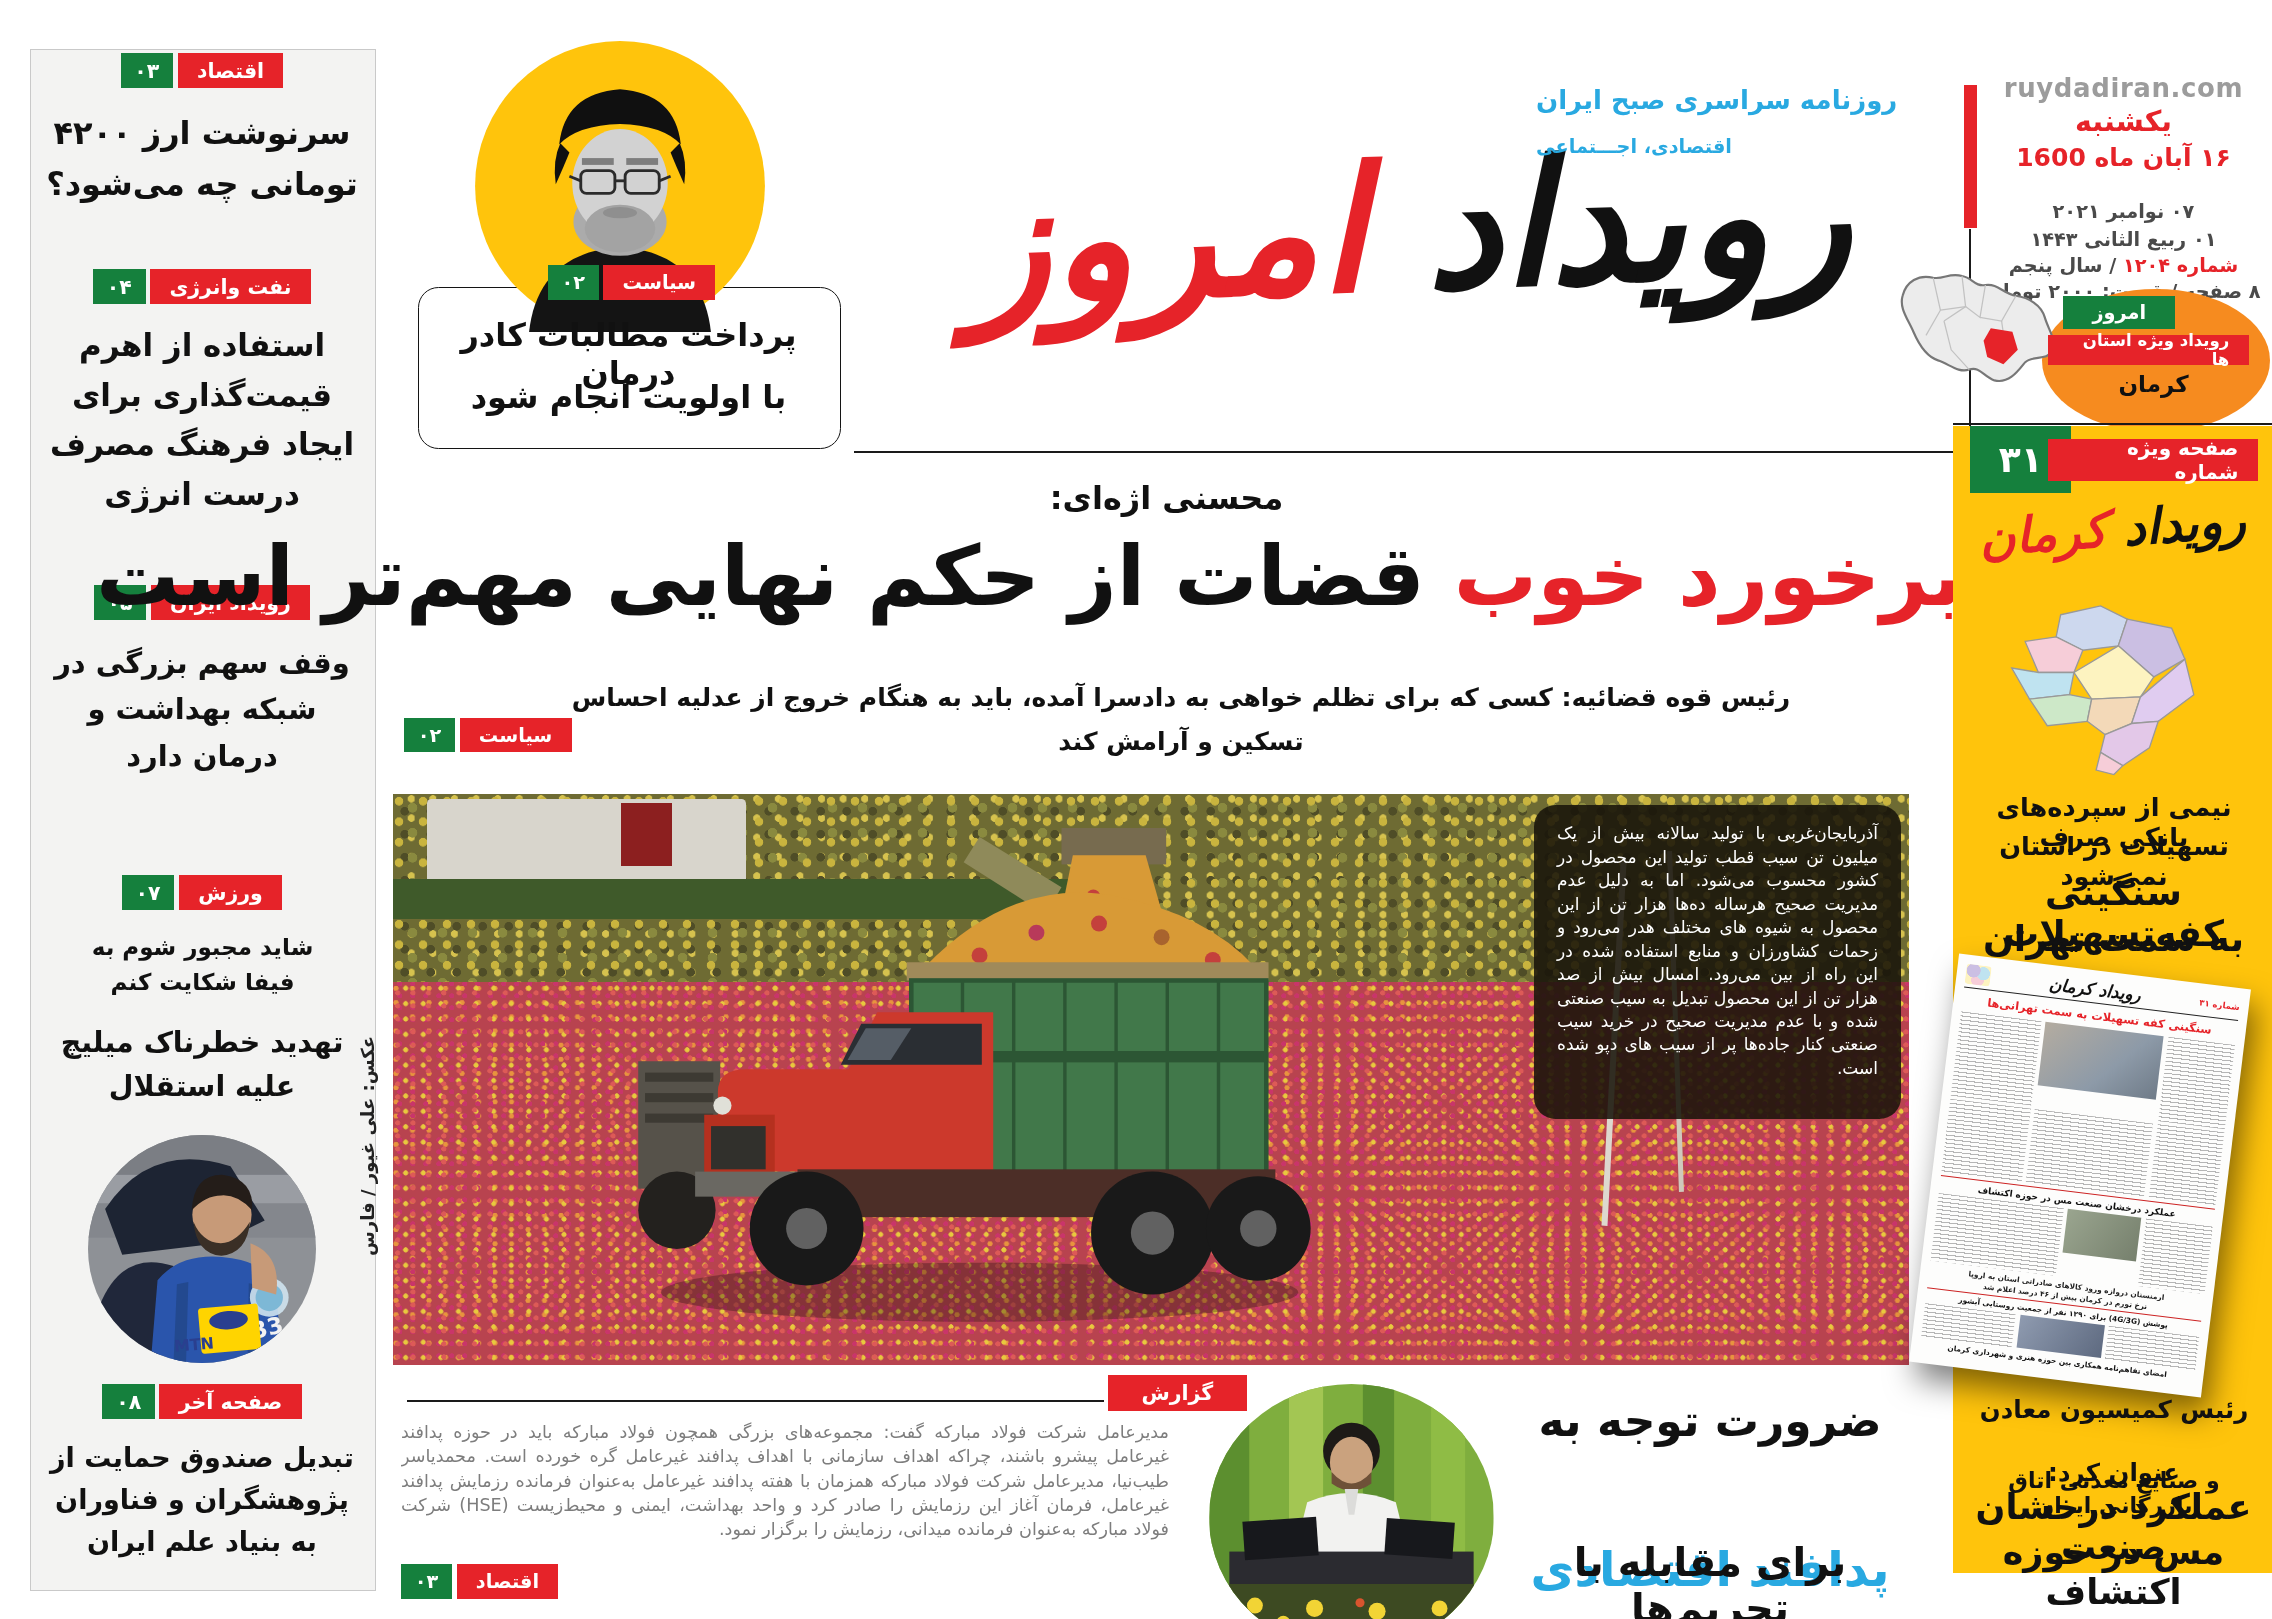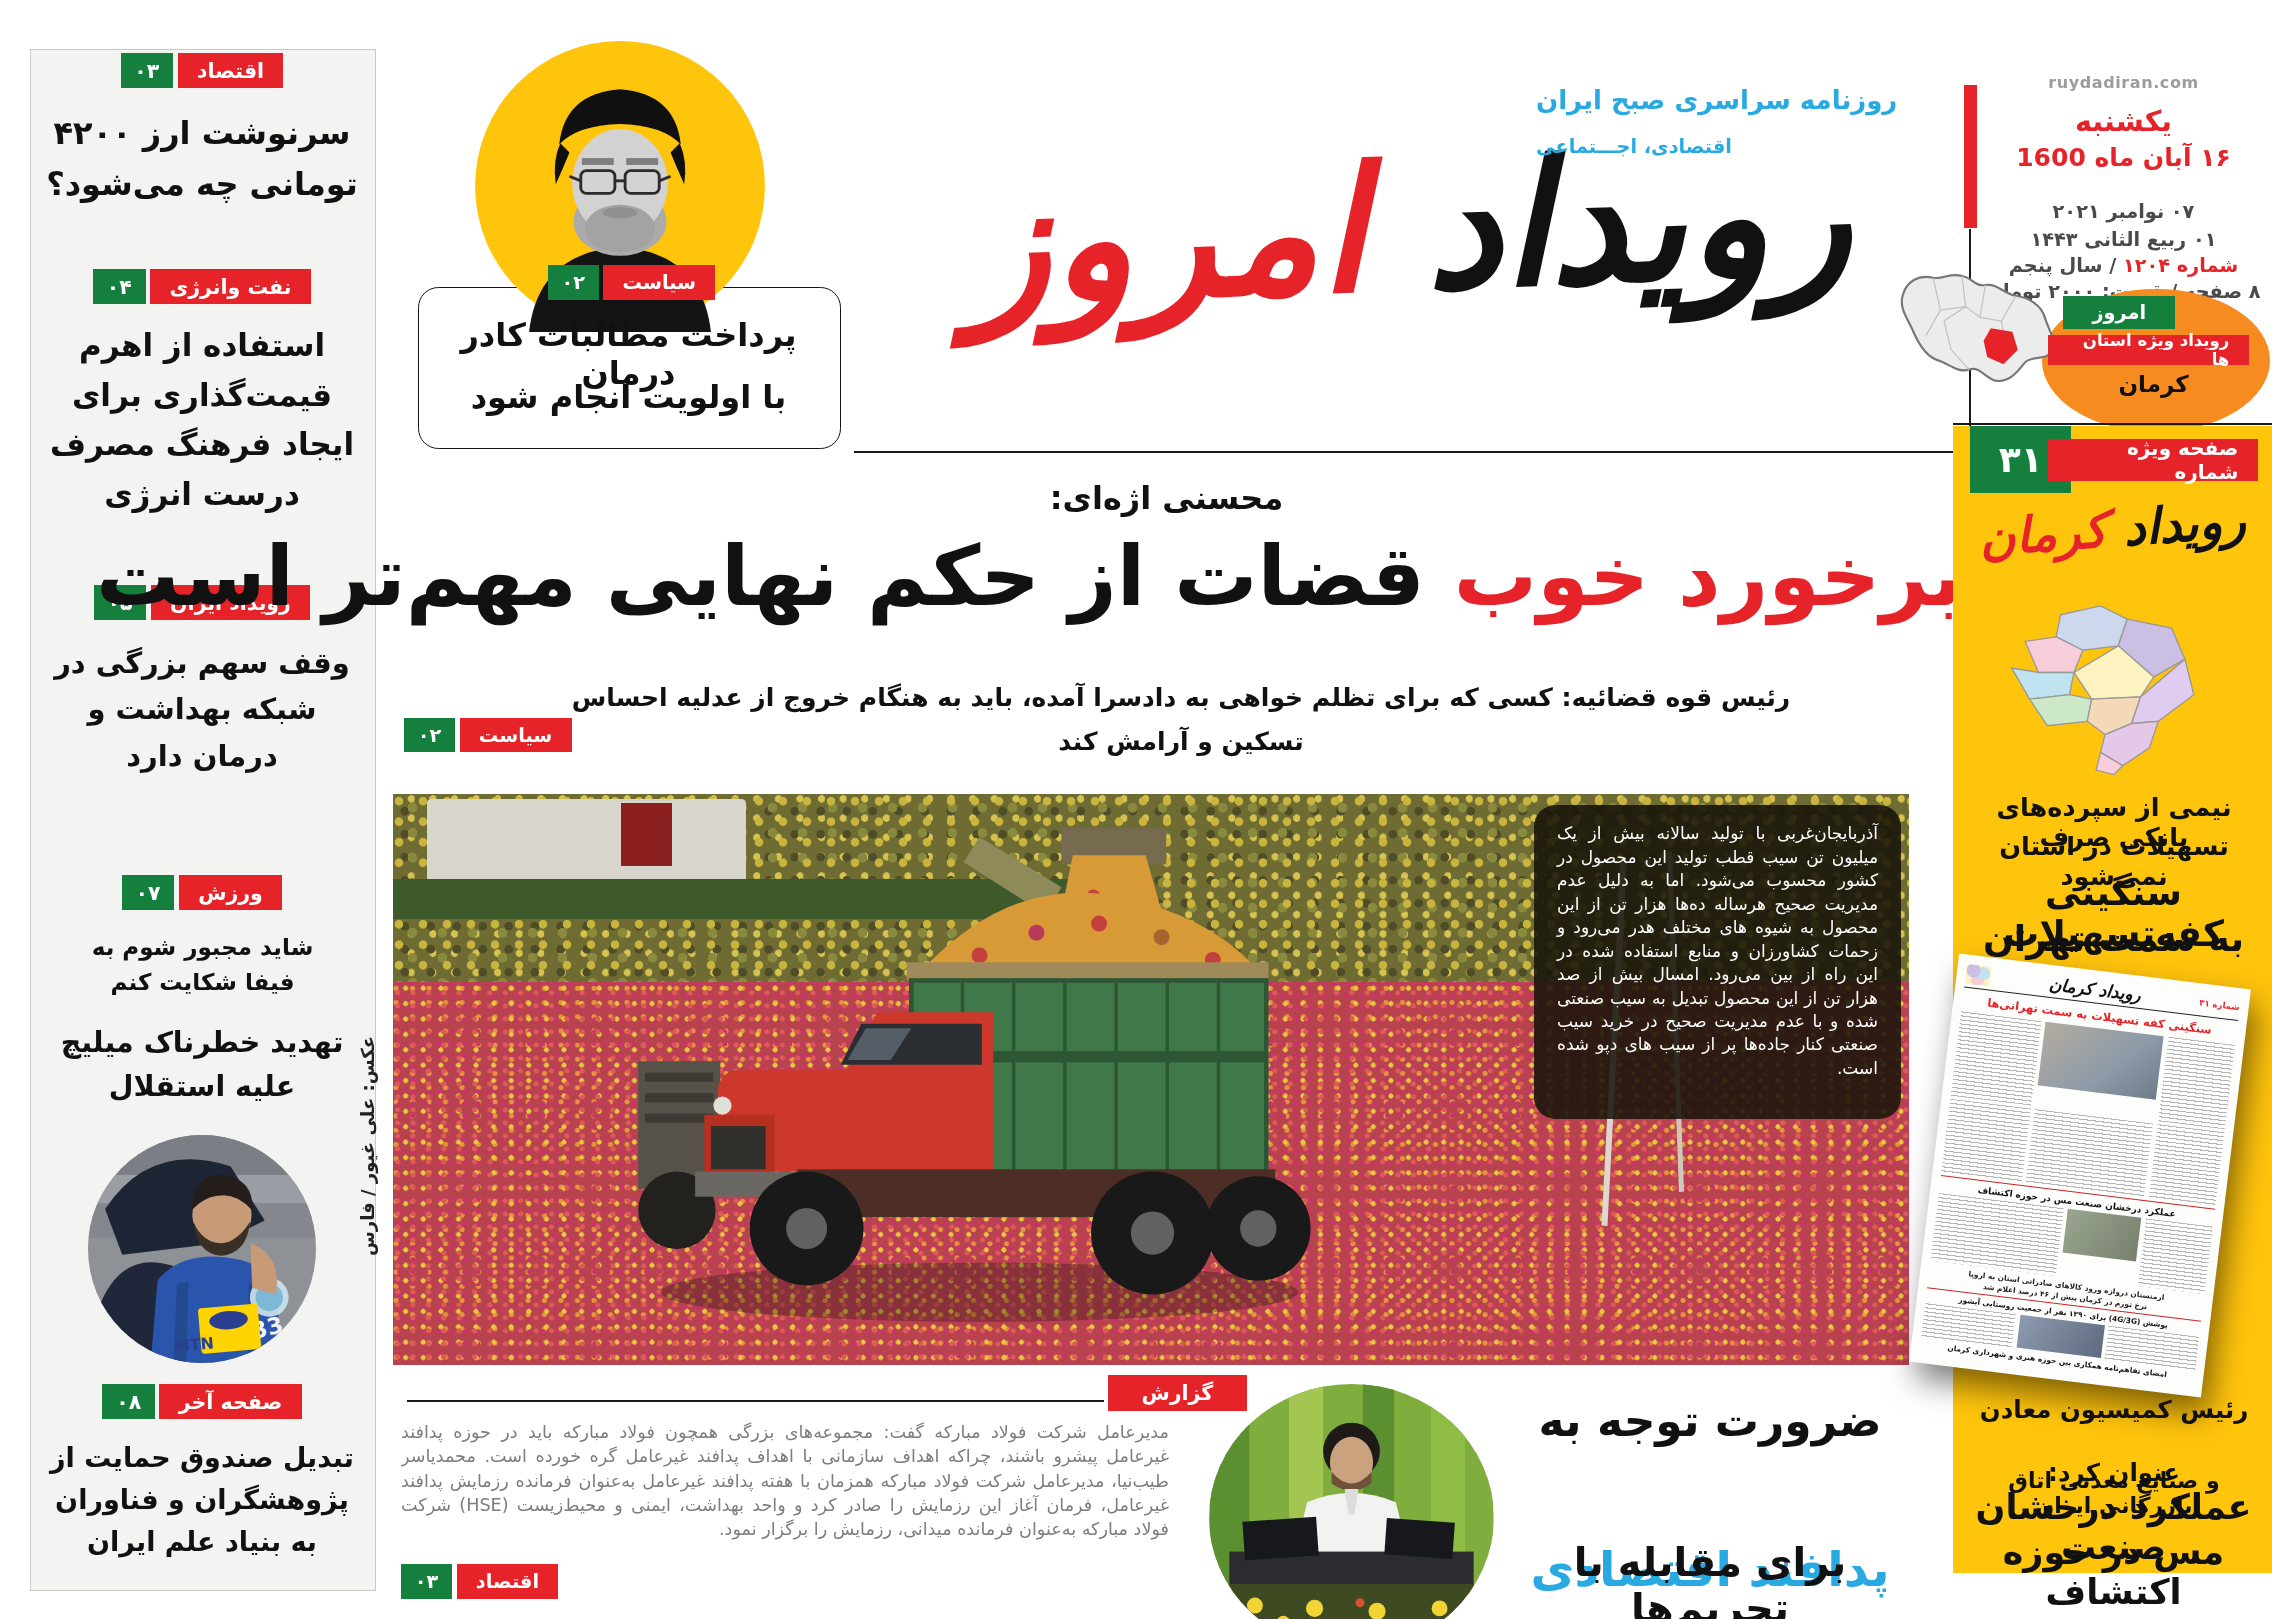--- a/index.html
+++ b/index.html
@@ -119,21 +119,21 @@
     <span class="red">امروز</span>
   </div>
 </div>
 <div class="abs b blue" style="left:1536px;top:85px;width:370px;font-size:26px;text-align:left;direction:rtl;">روزنامه سراسری صبح ایران</div>
 <div class="abs b blue" style="left:1536px;top:135px;width:370px;font-size:19.3px;text-align:left;direction:rtl;">اقتصادی، اجـــتماعی</div>
 
 <div class="abs hairline" style="left:854px;top:451px;width:1116px;height:1.7px;"></div>
 <div class="abs" style="left:1964px;top:85px;width:12.5px;height:143px;background:#e62329;"></div>
 <div class="abs hairline" style="left:1969px;top:229px;width:1.7px;height:222px;"></div>
 
-<div class="abs c b" style="left:1980px;top:73px;width:287px;font-size:16px;color:#9c9c9c;letter-spacing:0.6px;direction:ltr;">ruydadiran.com</div>
+<div class="abs c b" style="left:1980px;top:73px;width:287px;font-size:26px;color:#9c9c9c;letter-spacing:0.6px;direction:ltr;">ruydadiran.com</div>
 <div class="abs c b red" style="left:1980px;top:105px;width:287px;font-size:28.5px;">یکشنبه</div>
 <div class="abs c b red" style="left:1980px;top:143px;width:287px;font-size:25px;">۱۶ آبان ماه 1600</div>
 <div class="abs c b" style="left:1980px;top:200px;width:287px;font-size:19.3px;color:#4a4a4a;">۰۷ نوامبر ۲۰۲۱</div>
 <div class="abs c b" style="left:1980px;top:228px;width:287px;font-size:19.3px;color:#4a4a4a;">۰۱ ربیع الثانی ۱۴۴۳</div>
 <div class="abs c b" style="left:1980px;top:254px;width:287px;font-size:19.3px;color:#4a4a4a;">
   <span class="red">شماره ۱۲۰۴</span>
   <span>/ سال پنجم</span>
 </div>
 <div class="abs c b" style="left:1980px;top:280px;width:287px;font-size:19.3px;color:#4a4a4a;">۸ صفحه / قیمت: ۲۰۰۰ تومان</div>
 

